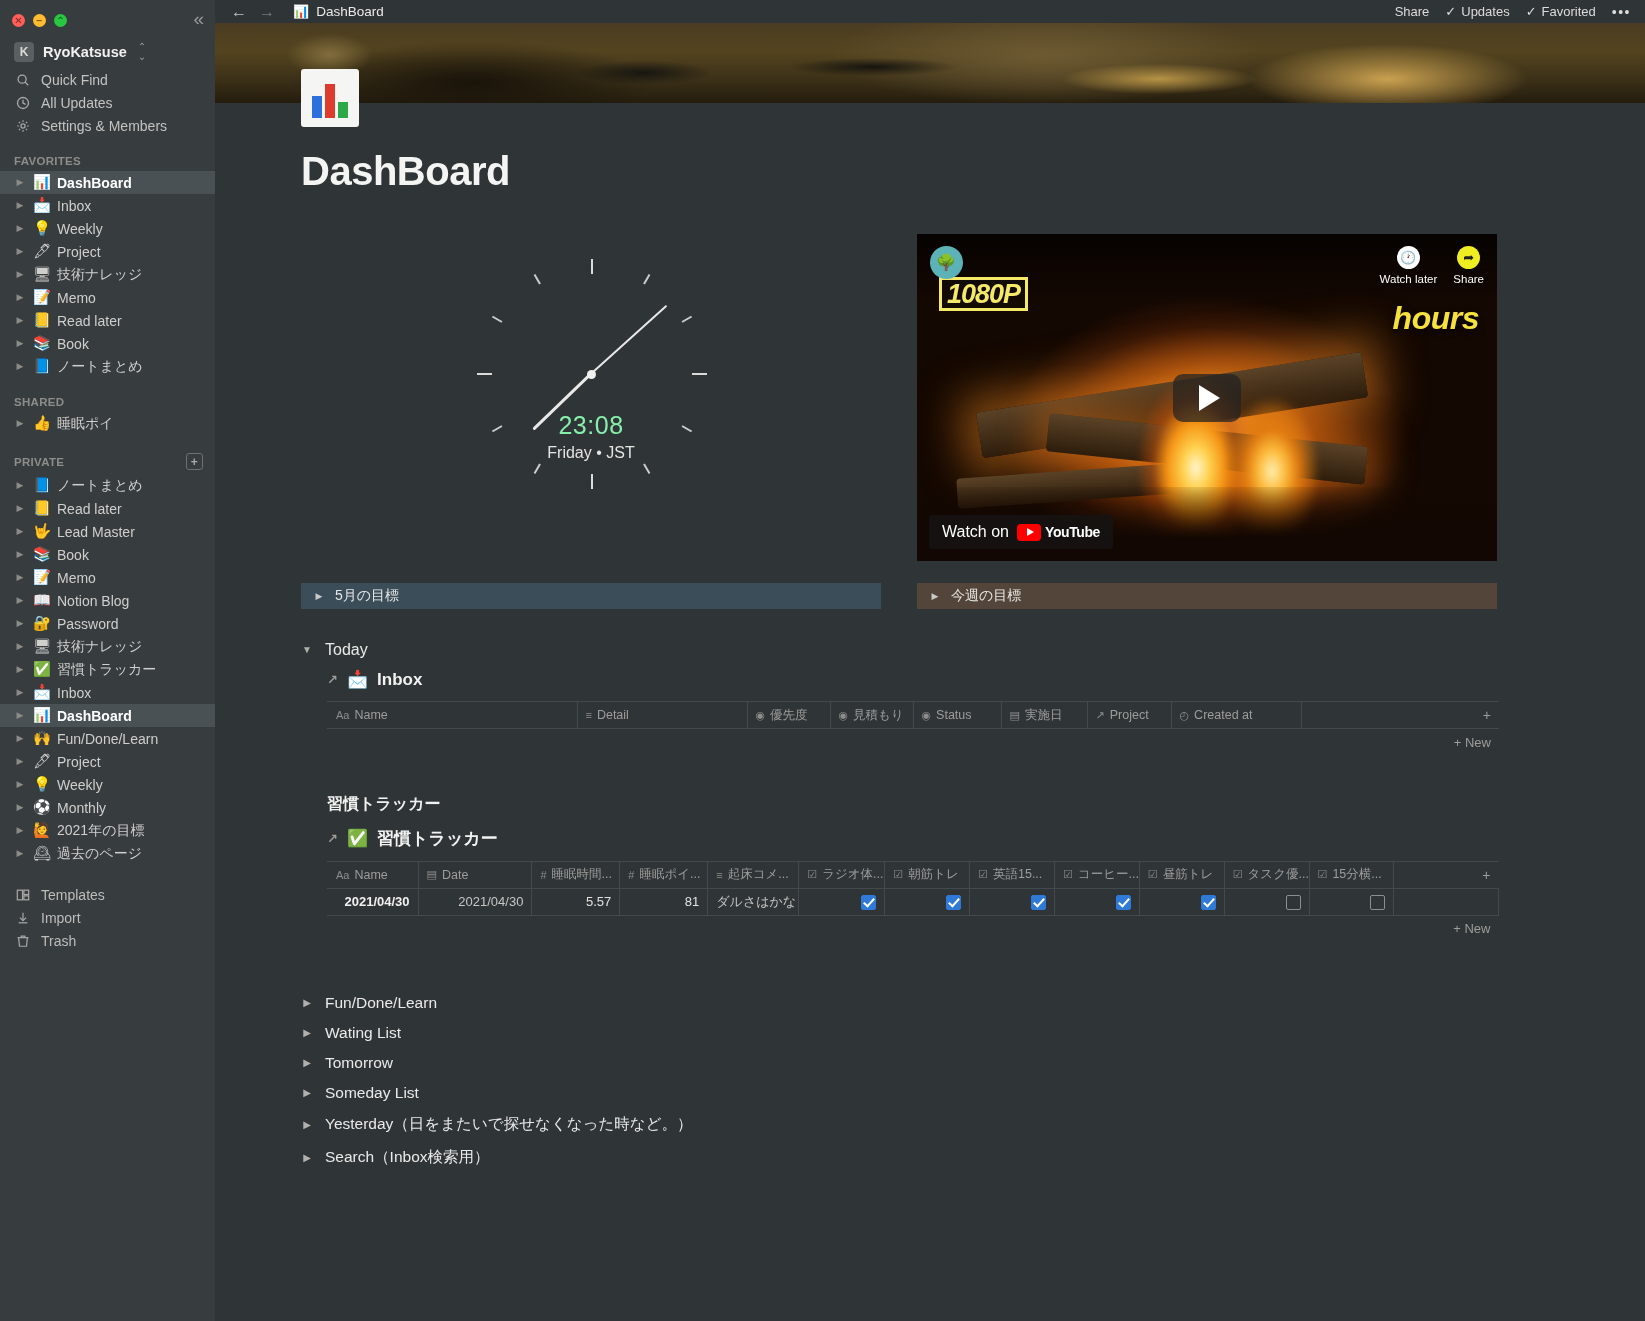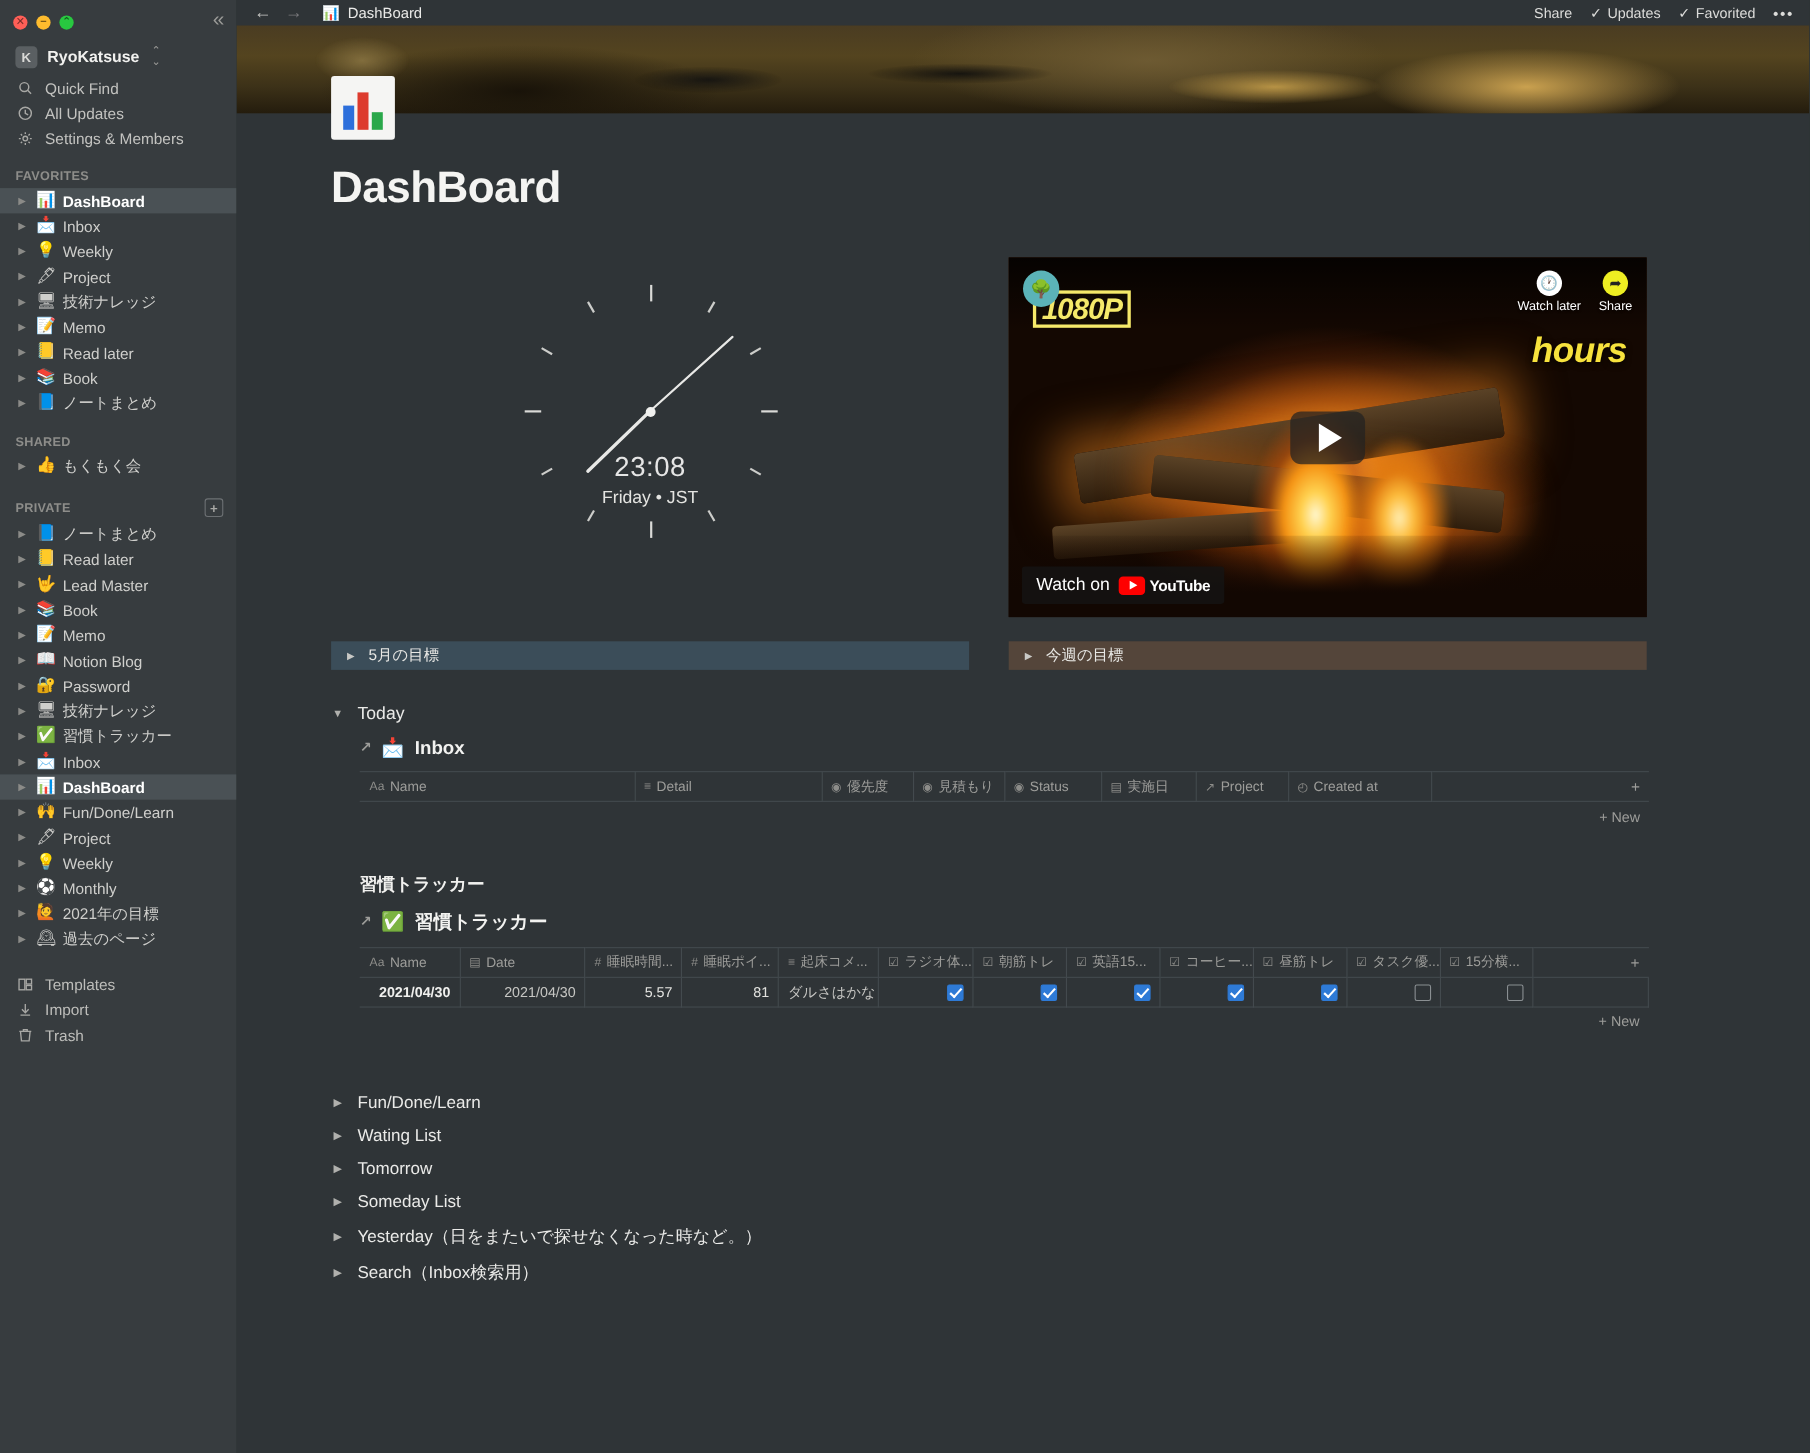--- a/index.html
+++ b/index.html
@@ -131,21 +131,21 @@
   .clock { position:relative; width:230px; height:230px; }
   .tick { position:absolute; left:50%; top:0; width:2px; height:115px; transform-origin:50% 115px; }
   .tick i { display:block; width:2px; background:#dadad7; margin:0 auto; }
   .tick.major i { height:15px; }
   .tick.minor i { height:11px; opacity:.92; }
   .hand { position:absolute; left:50%; top:50%; transform-origin:0 0; background:#e8e8e6; border-radius:2px; }
   .hand.hour { width:80px; height:2.6px; }
   .hand.min  { width:102px; height:2.4px; }
   .center-dot { position:absolute; left:50%; top:50%; width:9px; height:9px; margin:-4.5px 0 0 -4.5px; border-radius:50%; background:#f0f0ee; }
   .clock-digital { position:absolute; left:0; right:0; top:152px; text-align:center; }
-  .clock-time { font-size:25px; font-weight:500; color:#e5e5e5; letter-spacing:.5px; }
+  .clock-time { font-size:25px; font-weight:500; color:#86efac; letter-spacing:.5px; }
   .clock-sub { font-size:16px; color:#e4e4e1; margin-top:4px; }
 
   
   .yt {
     width:580px; height:327px; position:relative; overflow:hidden;
     background:
       radial-gradient(ellipse 200px 140px at 50% 62%, #ffd98a 0%, #e8831a 26%, #8c3b07 52%, #361505 78%, #140802 100%),
       linear-gradient(180deg,#2a1606 0%,#4a2a0c 40%,#1c0d03 100%);
     cursor:pointer;
   }
@@ -179,21 +179,21 @@
   .yt-actions { margin-left:auto; display:flex; gap:16px; }
   .yt-act { display:flex; flex-direction:column; align-items:center; gap:4px; cursor:pointer; }
   .yt-act-ico {
     width:23px; height:23px; border-radius:50%; background:#fff;
     display:flex; align-items:center; justify-content:center; font-size:13px; color:#111;
   }
   .yt-act-ico.share { background:#eeee22; color:#222; }
   .yt-act-lbl { font-size:11.5px; color:#fff; text-shadow:0 1px 2px rgba(0,0,0,.8); }
 
   .yt-badge-1080 {
-    position:absolute; left:22px; top:30px;
+    position:absolute; left:22px; top:43px;
     font-size:27px; font-weight:900; font-style:italic; color:#f5e96a;
     border:3px solid #f5e96a; padding:0 5px; letter-spacing:-1px;
     background:rgba(20,15,5,.45); line-height:1.05;
   }
   .yt-hours {
     position:absolute; right:18px; top:66px;
     font-size:32px; font-weight:900; font-style:italic; color:#f7e23d;
     text-shadow:0 2px 6px rgba(0,0,0,.75); letter-spacing:-.5px;
   }
   .yt-play {
@@ -375,21 +375,21 @@
         </div>
       </div>
 
     <div class="section-label">
       <span>SHARED</span>
     </div>
     <div id="shared-list">
         <div class="page-item">
           <span class="tri">▶</span>
           <span class="emo">👍</span>
-          <span class="page-label">もくもく会</span>
+          <span class="page-label">睡眠ポイ</span>
         </div>
       </div>
 
     <div class="section-label">
       <span>PRIVATE</span>
       <span class="add-btn">+</span>
     </div>
     <div id="private-list">
         <div class="page-item">
           <span class="tri">▶</span>

